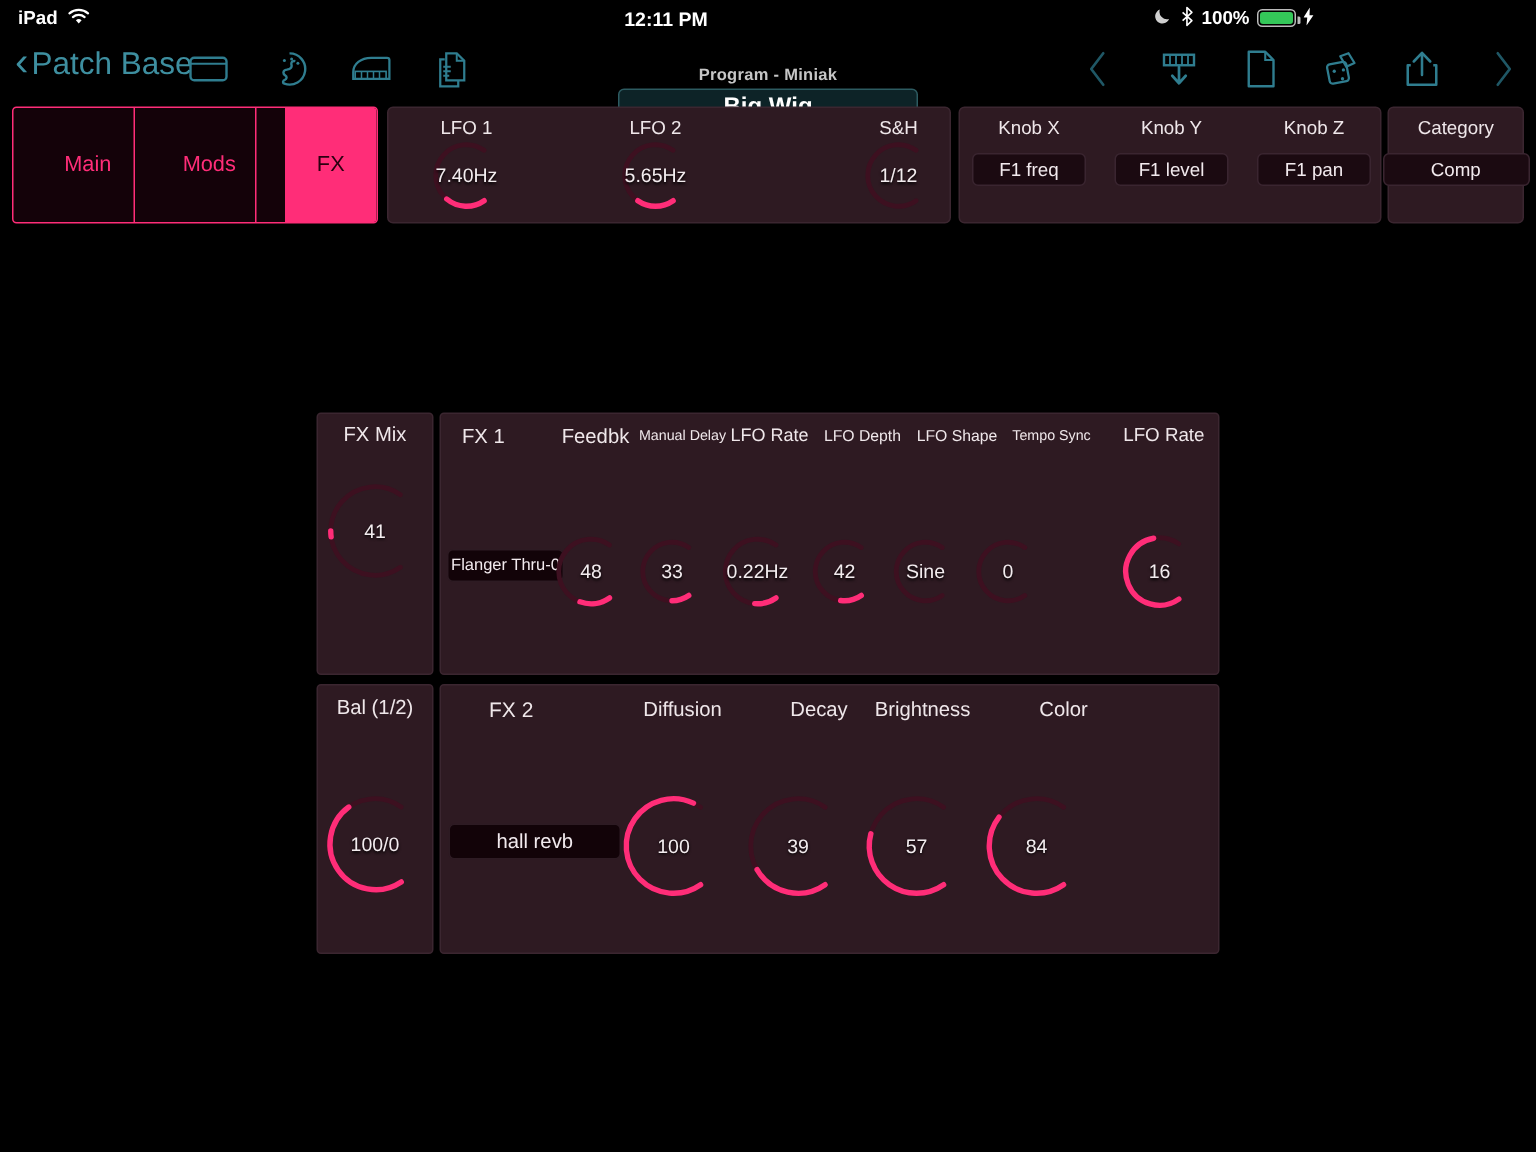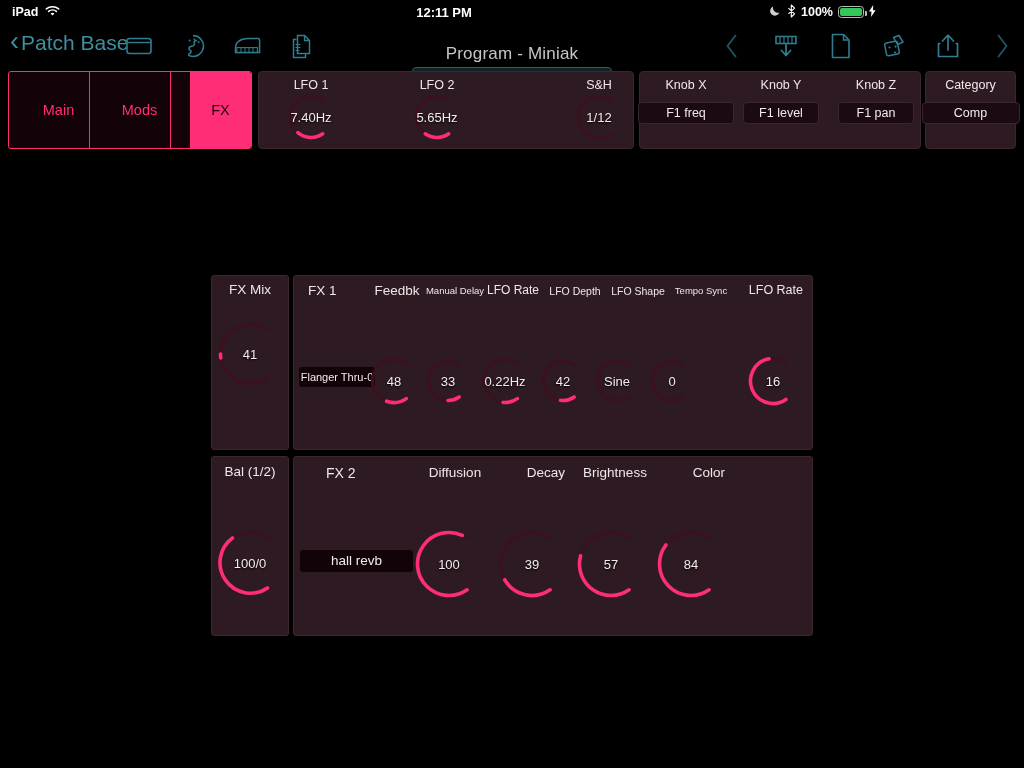--- a/index.html
+++ b/index.html
@@ -37,21 +37,21 @@
     position:absolute; left:10px; top:8px; display:flex; align-items:center; gap:2px;
     color:#3e8fa0; font-size:21px; cursor:pointer;
   }
   .tb-back .chev { font-size:27px; line-height:1; font-weight:300; margin-top:-2px; }
   .tb-icons-left { position:absolute; left:125px; top:10px; display:flex; gap:26px; align-items:center; }
   .tb-icons-right { position:absolute; right:8px; top:10px; display:flex; gap:26px; align-items:center; }
   .tbicon { width:28px; height:28px; display:flex; align-items:center; justify-content:center; cursor:pointer; }
   .tbicon svg { display:block; }
 
   .prog-wrap { position:absolute; left:50%; transform:translateX(-50%); top:22px; width:200px; text-align:center; }
-  .prog-label { color:#c6c6c6; font-size:17px; font-weight:normal; letter-spacing:.2px; }
+  .prog-label { color:#c6c6c6; font-size:11px; font-weight:bold; letter-spacing:.2px; }
   .prog-field {
     margin-top:3px; height:24px; line-height:23px;
     background:#0d2327; border:1px solid #2d5b61; border-radius:4px;
     color:#fff; font-size:16px; font-weight:bold;
   }
 
   
   .topstrip { position:absolute; top:70px; left:0; width:1024px; height:80px; }
 
   .tabs {
@@ -273,21 +273,21 @@
                 <path d="M35.76 40.79 A20.5 20.5 0 1 1 35.76 7.21" stroke="#3d1020" stroke-width="3.2" fill="none" stroke-linecap="round"></path>
               </svg>
               <div class="kval">1/12</div>
             </div>
           </div>
      </div>
       </div>
     <div class="grp grp-knobs" id="knobGroup">
         <div class="cellcol" style="left:8px;width:76px">
        <div class="cell-title">Knob X</div>
-       <div class="selbtn" style="width:96px">F1 freq</div>
+       <div class="selbtn" style="width:76px">F1 freq</div>
      </div>
         <div class="cellcol" style="left:103px;width:76px">
        <div class="cell-title">Knob Y</div>
        <div class="selbtn" style="width:76px">F1 level</div>
      </div>
         <div class="cellcol" style="left:198px;width:76px">
        <div class="cell-title">Knob Z</div>
        <div class="selbtn" style="width:76px">F1 pan</div>
      </div>
       </div>

